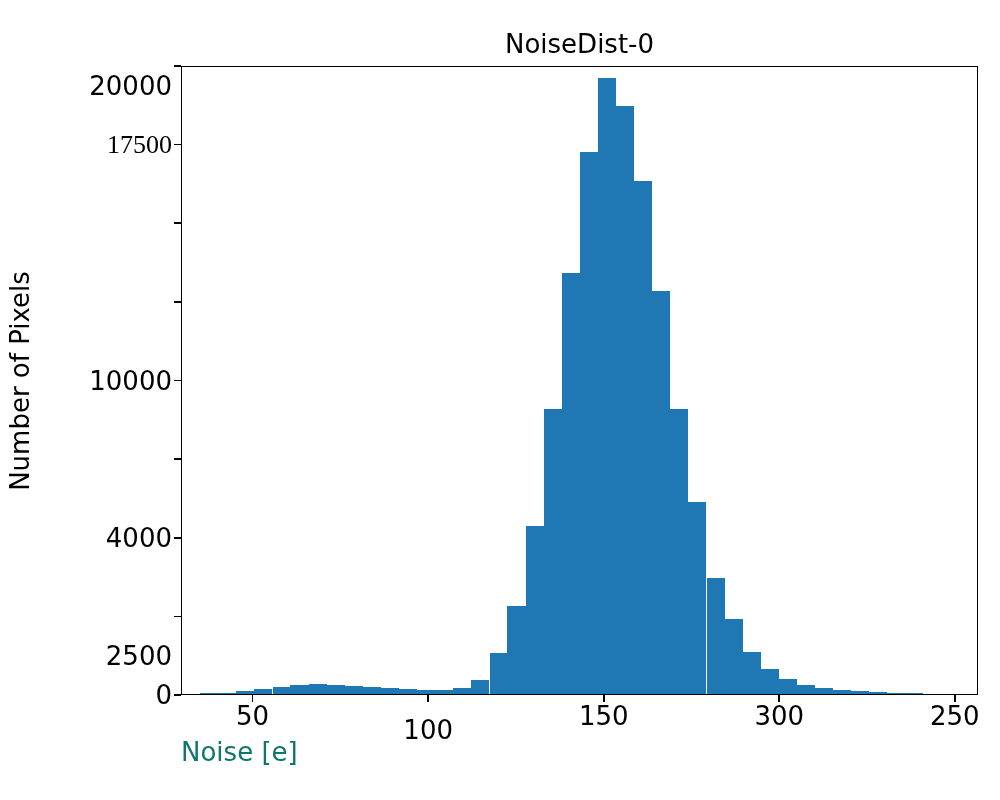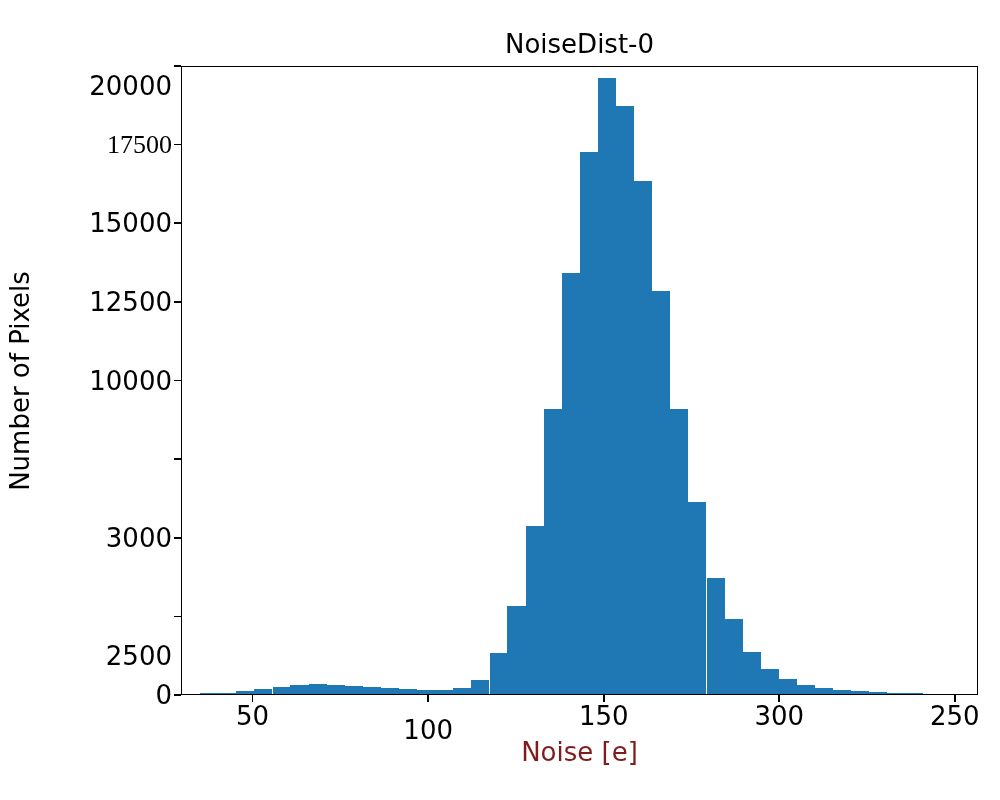--- a/index.html
+++ b/index.html
@@ -38,22 +38,22 @@
     line-height:26px;white-space:nowrap;transform:translateX(-50%);
   }
 
   #ytick-labels{position:absolute;left:0;top:66px;width:172px;height:629px;}
   #ytick-marks{position:absolute;left:181px;top:66px;width:1px;height:629px;}
   #xtick-marks{position:absolute;left:181px;top:695px;width:797px;height:8px;}
   #xtick-labels{position:absolute;left:181px;top:703px;width:797px;height:36px;}
 
   
   #xlabel{
-    position:absolute;left:181px;top:737px;width:797px;text-align:center;
-    font-size:26px;color:#7f1d1d;line-height:30px;white-space:nowrap;
+    position:absolute;left:181px;top:737px;width:797px;text-align:left;
+    font-size:26px;color:#0f766e;line-height:30px;white-space:nowrap;
   }
   #ylabel-wrap{
     position:absolute;left:0px;top:66px;width:40px;height:629px;
   }
   #ylabel{
     position:absolute;left:50%;top:50%;
     transform:translate(-50%,-50%) rotate(-90deg);
     font-size:26px;color:#000;line-height:30px;white-space:nowrap;
     transform-origin:center center;
   }
@@ -65,24 +65,22 @@
 
   <div id="chart-title">NoiseDist-0</div>
 
   <div id="ylabel-wrap">
     <div id="ylabel">Number of Pixels</div>
   </div>
 
   <div id="ytick-labels">
       <div class="ytick-label" style="top: 616px; width: 163px;">0</div>
       <div class="ytick-label" style="top: 537.375px; width: 163px; margin-top: 40px;">2500</div>
-      <div class="ytick-label" style="top: 458.75px; width: 163px;">3000</div>
+      <div class="ytick-label" style="top: 458.75px; width: 163px;">4000</div>
       <div class="ytick-label" style="top: 301.5px; width: 163px;">10000</div>
-      <div class="ytick-label" style="top: 222.875px; width: 163px;">12500</div>
-      <div class="ytick-label" style="top: 144.25px; width: 163px;">15000</div>
       <div class="ytick-label" style="top: 65.625px; width: 163px; font-family: Liberation Serif, serif;">17500</div>
       <div class="ytick-label" style="top: -13px; width: 163px; margin-top: 20px;">20000</div>
     </div>
   <div id="ytick-marks">
       <div class="ytick-mark" style="top: 628.2px;"></div>
       <div class="ytick-mark" style="top: 549.575px;"></div>
       <div class="ytick-mark" style="top: 470.95px;"></div>
       <div class="ytick-mark" style="top: 392.325px;"></div>
       <div class="ytick-mark" style="top: 313.7px;"></div>
       <div class="ytick-mark" style="top: 235.075px;"></div>

